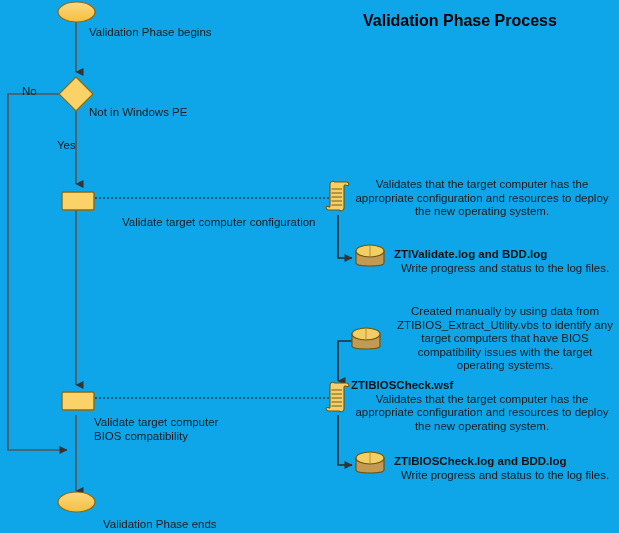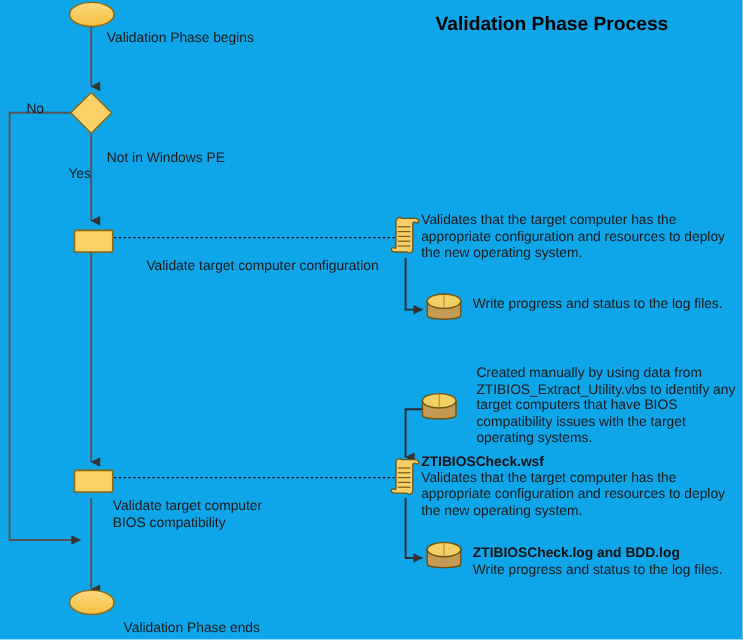--- a/index.html
+++ b/index.html
@@ -51,20 +51,21 @@
   .block .hd {
     font-weight: bold;
     font-size: 11.5px;
     line-height: 13.5px;
     color: #111111;
   }
   .block .bd {
     font-size: 11.5px;
     line-height: 13.5px;
     color: #1a1a1a;
+    text-align: center;
   }
 </style>
 </head>
 <body>
 
 <div id="canvas">
 
   <svg class="svg-layer" viewBox="0 0 619 533" xmlns="http://www.w3.org/2000/svg">
     <defs>
       <marker id="arrowDown" markerWidth="9" markerHeight="9" refX="4.5" refY="8" orient="auto" markerUnits="userSpaceOnUse">
@@ -168,35 +169,36 @@
       <path d="M14,0.5 L14,11.5" stroke="#6E5412" stroke-width="0.9" opacity="0.55"></path>
     </g>
   </svg>
 
   <div class="title" style="left:363px; top:12px;">Validation Phase Process</div>
 
   <div class="txt" style="left:89px; top:26px;">Validation Phase begins</div>
 
   <div class="txt" style="left:22px; top:85px;">No</div>
 
-  <div class="txt" style="left:89px; top:106px;margin-top:20px;">Not in Windows PE</div>
+  <div class="txt" style="left:89px; top:106px;">Not in Windows PE</div>
 
   <div class="txt" style="left:57px; top:139px;">Yes</div>
 
   <div class="txt txt-wrap" style="left:94px; top:216px; width:215px;margin-left:28px;">Validate target computer configuration</div>
 
   <div class="txt txt-wrap" style="left:94px; top:416px; width:150px;">Validate target computer BIOS compatibility</div>
 
   <div class="txt" style="left:103px; top:518px;">Validation Phase ends</div>
 
   <div class="block" style="left:351px; top:178px; width:262px;">
     <div class="bd">Validates that the target computer has the appropriate configuration and resources to deploy the new operating system.</div>
   </div>
 
   <div class="block" style="left:394px; top:248px; width:222px;">
+    <div class="hd">ZTIValidate.log and BDD.log</div>
     <div class="bd">Write progress and status to the log files.</div>
   </div>
 
   <div class="block" style="left:397px; top:305px; width:216px;">
     <div class="bd">Created manually by using data from ZTIBIOS_Extract_Utility.vbs to identify any target computers that have BIOS compatibility issues with the target operating systems.</div>
   </div>
 
   <div class="block" style="left:351px; top:379px; width:262px;">
     <div class="hd">ZTIBIOSCheck.wsf</div>
     <div class="bd">Validates that the target computer has the appropriate configuration and resources to deploy the new operating system.</div>

